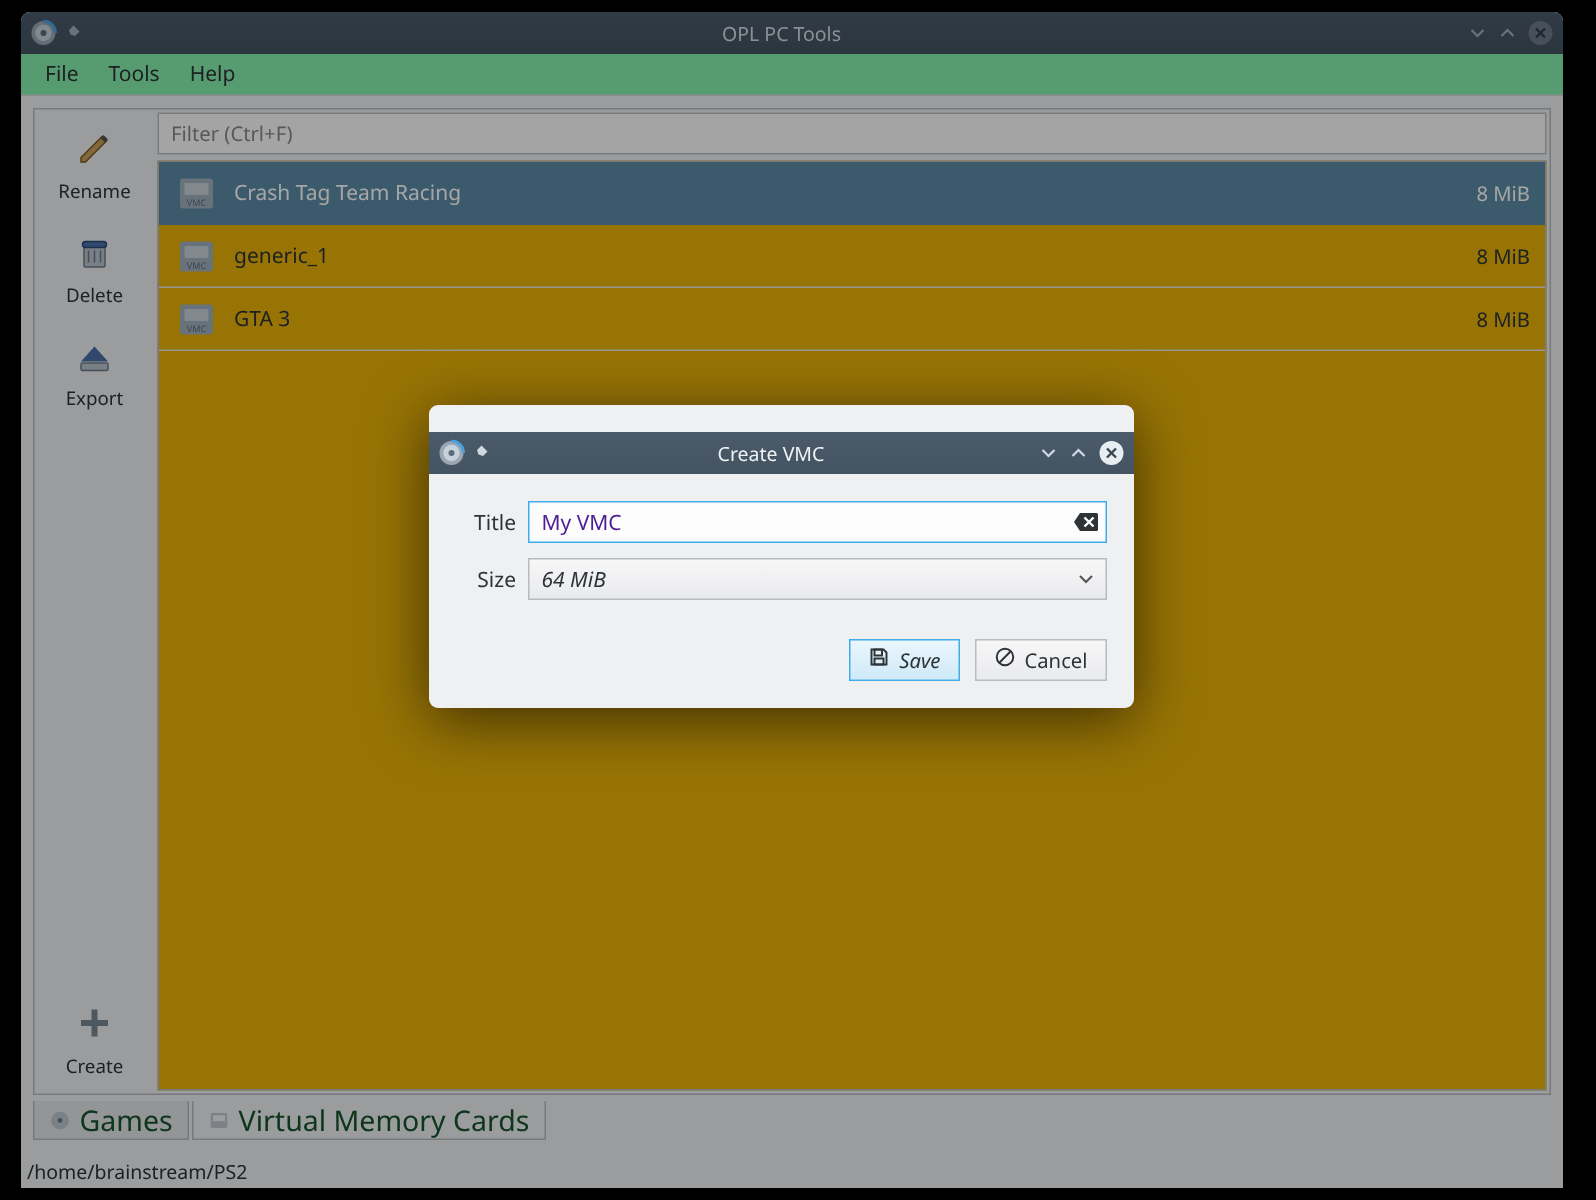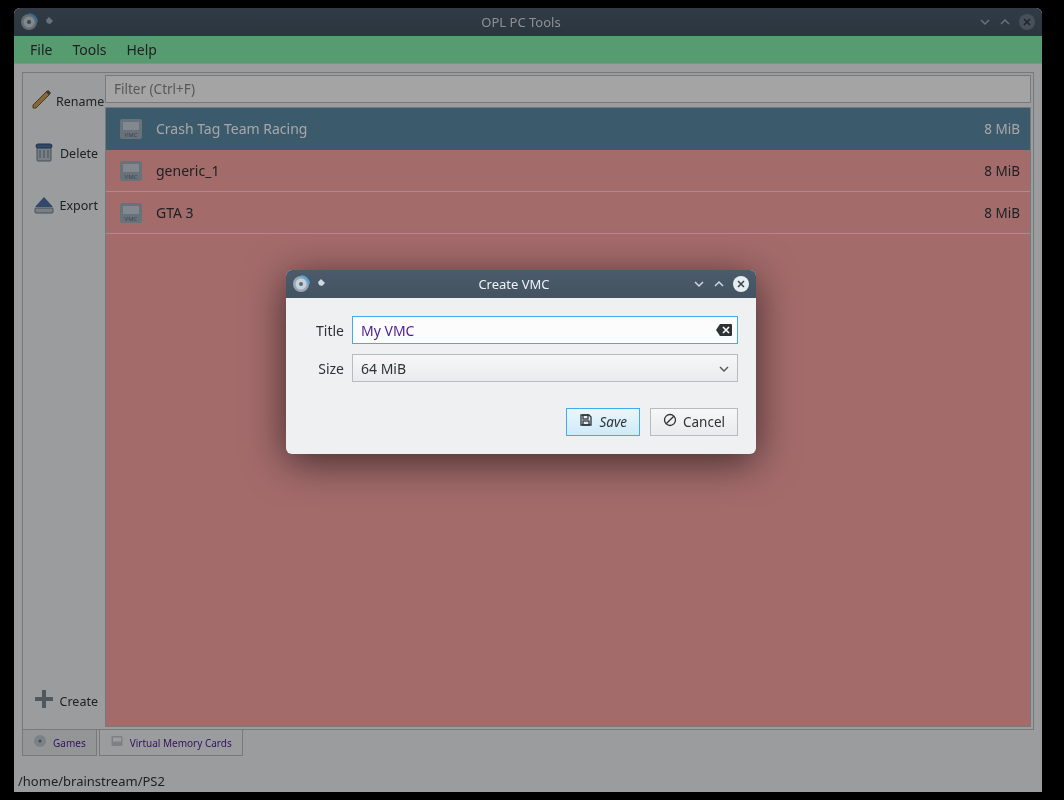--- a/index.html
+++ b/index.html
@@ -10,49 +10,49 @@
   .titlebar .app-icon { width: 18px; height: 18px; margin-right: 4px; display:flex; align-items:center;}
   .titlebar .pin-icon { width: 14px; height: 14px; margin-right: 8px; display:flex; align-items:center;}
   .titlebar .spacer { flex: 1; text-align: center; }
   .titlebar .wc { display: flex; gap: 6px; align-items:center;}
   .wc svg { display:block; }
   .menubar { height: 28px; display: flex; align-items: center; padding: 0 6px; font-size: 14px; color: #2e3436; background: #86efac; border-bottom: 1px solid #d6d7d9;}
   .menubar .menu-item { padding: 4px 10px; cursor: default; }
   .content { flex: 1; padding: 8px; display: flex; flex-direction: column; }
   .main-area { flex: 1; display: flex; border: 1px solid #b8bbbe; background: #eff0f1; }
   .sidebar { width: 80px; display: flex; flex-direction: column; align-items: center; padding-top: 4px; }
-  .side-btn { width: 70px; display: flex; flex-direction: row; align-items: center; padding: 6px 0 10px 0; font-size: 12.5px; color: #2e3436; cursor: default; }
+  .side-btn { width: 70px; display: flex; flex-direction: column; align-items: center; padding: 6px 0 10px 0; font-size: 12.5px; color: #2e3436; cursor: default; }
   .side-btn .icon-box { width: 32px; height: 32px; margin-bottom: 4px; display:flex; align-items:center; justify-content:center;}
   .sidebar .grow { flex: 1; }
   .list-pane { flex: 1; display: flex; flex-direction: column; }
   .filter { margin: 2px 2px 4px 2px; height: 28px; border: 1px solid #b8bbbe; background: #fcfcfc; font-size: 13.5px; color: #2e3436; padding: 0 8px; }
   .filter::placeholder { color: #888; }
-  .list { flex: 1; background: #fca5a5; border: 1px solid #b8bbbe; margin: 0 2px 2px 2px; overflow: hidden;}
+  .list { flex: 1; background: #eab308; border: 1px solid #b8bbbe; margin: 0 2px 2px 2px; overflow: hidden;}
   .row { height: 42px; display: flex; align-items: center; padding: 0 10px; font-size: 14px; color: #2e3436; border-bottom: 1px solid #e6e7e9;}
   .row.selected { background: #5b8aa6; color: #fff; border-bottom: 1px solid #5b8aa6;}
   .row .row-icon { width: 30px; height: 30px; margin-right: 10px; display:flex; align-items:center; justify-content:center;}
   .row .row-name { flex: 1; }
   .row .row-size { font-size: 13.5px; }
-  .bottom-tabs { height: 30px; display: flex; align-items: flex-start; font-size: 10px; color:#4c1d95;}
+  .bottom-tabs { height: 30px; display: flex; align-items: flex-end; font-size: 19px; color:#14532d;}
   .tab { height: 26px; display: flex; align-items:center; padding: 0 10px; border: 1px solid #b8bbbe; background:#e4e5e7; margin-right: 2px; border-top: none; gap:6px;}
   .tab.active { background: #eff0f1; }
   .statusbar { height: 24px; font-size: 13px; color: #2e3436; padding: 4px 4px 0 4px; }
 
   
   .dim { position: absolute; inset: 0; background: rgba(0,0,0,0.35); pointer-events:none; }
 
   
   .dialog { position: absolute; left: 286px; top: 270px; width: 470px; background:#eff0f1; border-radius: 6px; box-shadow: 0 8px 40px rgba(0,0,0,0.6); overflow:hidden; }
-  .dialog .titlebar { background: linear-gradient(#4b5b6b,#435361); color:#eef2f5; }
+  .dialog .titlebar { background: linear-gradient(#4b5b6b,#435361); color:#eef2f5;margin-top:18px; }
   .dialog-body { padding: 18px 18px 8px 18px; display: grid; grid-template-columns: 40px 1fr; row-gap: 10px; column-gap: 8px; align-items:center; font-size: 14px; color:#2e3436;}
   .dialog-body label { text-align: right; }
   .dlg-input-wrap { position: relative; }
   .dlg-input { width: 100%; height: 28px; border: 1px solid #3daee9; outline: none; padding: 0 28px 0 8px; font-size: 14px; background:#fcfcfc; color:#4c1d95;}
   .clear-btn { position:absolute; right:4px; top:4px; width:20px; height:20px; display:flex; align-items:center; justify-content:center; cursor:default;}
-  .dlg-select { width: 100%; height: 28px; border: 1px solid #b8bbbe; background: linear-gradient(#f7f7f8,#e9eaec); display:flex; align-items:center; padding: 0 8px; font-size: 14px; justify-content:space-between; cursor:default;}
+  .dlg-select { width: 100%; height: 28px; border: 1px solid #b8bbbe; background: linear-gradient(#f7f7f8,#e9eaec); display:flex; align-items:center; padding: 0 8px; font-size: 14px; justify-content:space-between; cursor:default;font-style:italic;}
   .dialog-buttons { padding: 18px; display:flex; justify-content:flex-end; gap:10px;}
   .btn { height: 28px; padding: 0 12px; border: 1px solid #b8bbbe; background: linear-gradient(#f7f7f8,#e9eaec); font-size: 13.5px; display:flex; align-items:center; gap:6px; cursor:default; color:#2e3436;}
   .btn.primary { border: 1px solid #3daee9; background: linear-gradient(#eaf6fd,#cfeaf9); font-style: italic; }
 </style>
 </head>
 <body>
 
 <div class="screen">
   <div class="window">
 

